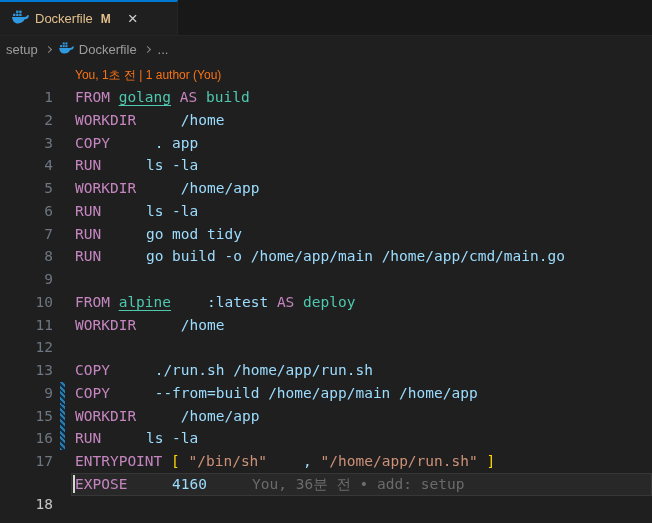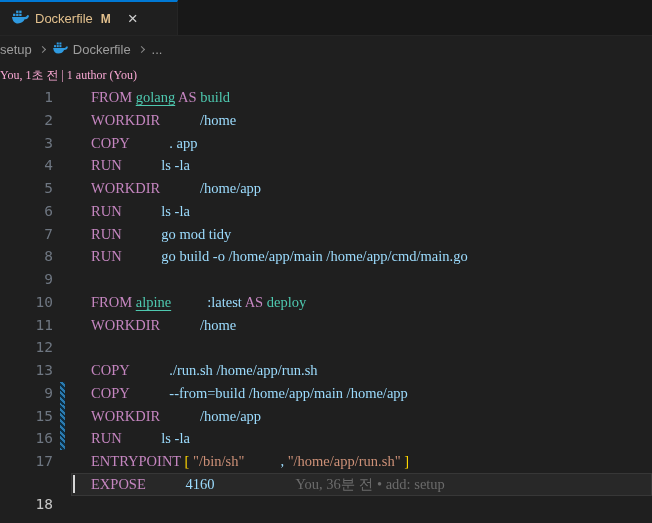--- a/index.html
+++ b/index.html
@@ -19,62 +19,62 @@
     width:178px; background:#1f1f1f; border-top:2px solid #0078d4;
     border-right:1px solid #252525;
     display:flex; align-items:center; padding-left:12px; gap:6px;
     cursor:pointer;
   }
   .tab-label { color:#e2c08d; font-size:13px; }
   .tab-badge { color:#e2c08d; font-size:12px; font-weight:bold; margin-left:2px; }
   .tab-close { color:#d0d0d0; font-size:17px; line-height:1; margin-left:8px; padding:1px 3px; border-radius:4px; }
   
   .breadcrumbs {
-    height:26px; display:flex; align-items:center; padding-left:0; gap:7px;
+    height:26px; display:flex; align-items:center; padding-left:6px; gap:7px;
     font-size:13px; color:#9d9d9d; background:#1f1f1f;
   }
   .crumb { display:flex; align-items:center; gap:5px; cursor:pointer; }
   .chev {
     width:5px; height:5px; border-right:1px solid #8a8a8a; border-top:1px solid #8a8a8a;
     transform:rotate(45deg); display:inline-block; margin:0 1px;
   }
   
   .codelens {
-    height:24px; display:flex; align-items:flex-end; padding-bottom:2px;
-    font-size:12px; color:#f9a8d4; background:#1f1f1f;font-family:Liberation Serif, serif;
+    height:24px; display:flex; align-items:flex-end; padding-left:75px; padding-bottom:2px;
+    font-size:12px; color:#f97316; background:#1f1f1f;
   }
   .codelens span { cursor:pointer; }
   
   .editor {
     position:relative;
     font-family:"DejaVu Sans Mono","Liberation Mono", monospace;
     font-size:14.5px;
   }
   .row { position:relative; height:22.75px; line-height:22.75px; white-space:pre; }
   .lnum {
     position:absolute; left:0; top:0; width:53px; text-align:right;
     color:#6e7681; cursor:pointer;
   }
   .row.cur .lnum { color:#c6c6c6;margin-top:20px; }
   .stripe {
     position:absolute; left:60px; top:0; bottom:0; width:5px;
     background:repeating-linear-gradient(45deg,#2a7ab0 0px,#2a7ab0 2px,#0e2f44 2px,#0e2f44 4px);
   }
-  .codetext { position:absolute; left:91px; top:0; cursor:text;font-family:Liberation Serif, serif; }
+  .codetext { position:absolute; left:75px; top:0; cursor:text; }
   .hl {
     position:absolute; left:71px; right:0; top:0; bottom:0;
     background:rgba(255,255,255,0.045);
     box-shadow:inset 0 0 0 1px rgba(255,255,255,0.07);
     pointer-events:none;
   }
   .cursor {
     position:absolute; left:73px; top:2px; width:2px; height:18px;
     background:#d7d7d7;
   }
-  .blame { color:#6b6b6b; margin-left:81px; }
+  .blame { color:#6b6b6b; margin-left:45px; }
   
   .tk-k { color:#c586c0; }
   .tk-a { color:#9cdcfe;padding-left:36px; }
   .tk-g { color:#4ec9b0; }
   .tk-l { color:#4ec9b0; text-decoration:underline; text-underline-offset:3px; cursor:pointer; }
   .tk-s { color:#ce9178; }
   .tk-b { color:#ffd700; }
   .tk-p { color:#cccccc; }
   .whale { display:inline-block; vertical-align:middle; }
 </style>

